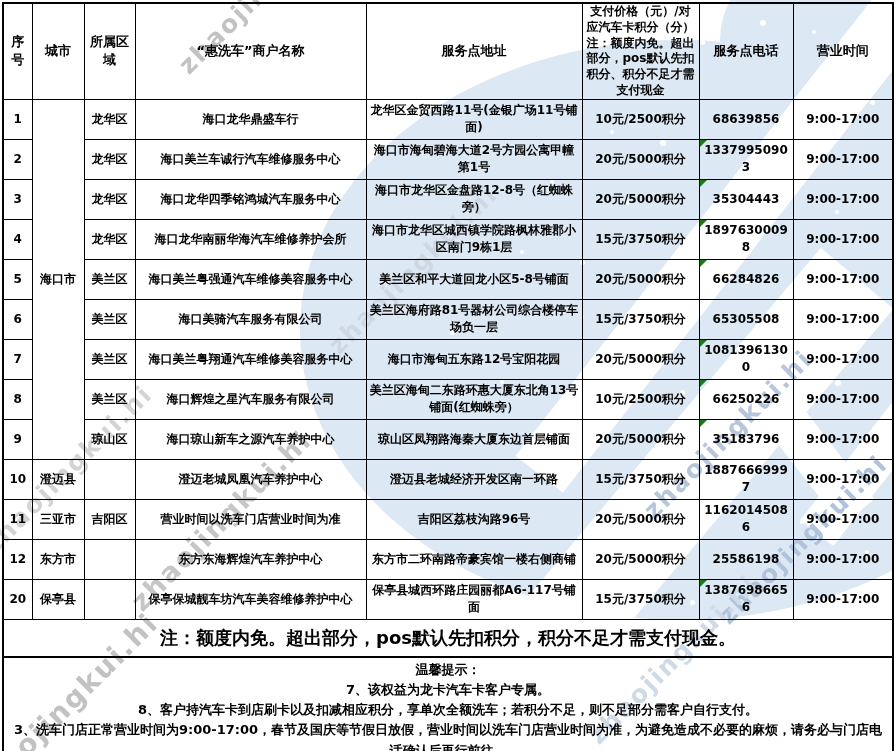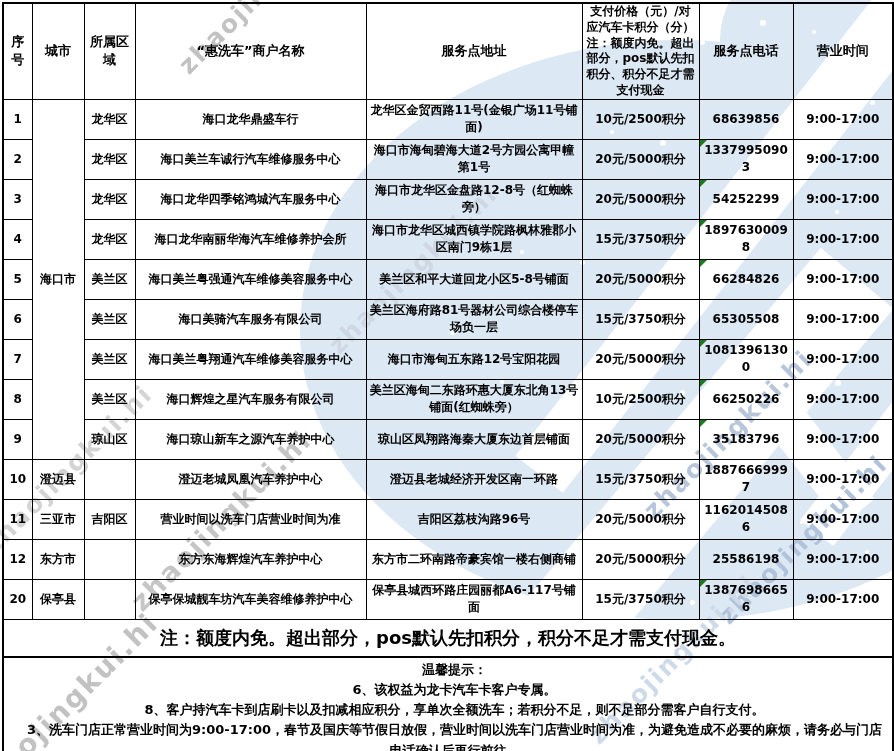--- a/index.html
+++ b/index.html
@@ -33,21 +33,21 @@
     word-break:break-all;
     position:relative;
     background:transparent;
   }
   thead tr { height:92px; }
   thead th { font-size:13px; }
   th.price-h { font-size:12px; line-height:1.32; padding:0 2px; }
   tr.data { height:40px; }
   tr.note-row td { height:34px; font-size:18px; }
   tr.tips-row td { height:90px; font-size:13px; border-top:2px solid #000; padding:2px 6px; }
-  tr.tips-row .tips-line { line-height:1.55;margin-left:13px; }
+  tr.tips-row .tips-line { line-height:1.55; }
   
   td.flagged::before {
     content:""; position:absolute; left:0; top:0; width:0; height:0;
     border-top:7px solid #1a7a1a; border-right:7px solid transparent;
   }
 </style>
 </head>
 <body>
 
 <div class="bg">
@@ -154,21 +154,21 @@
     <td>9:00-17:00</td>
   </tr>
 
   <tr class="data">
     <td>3</td>
 
     <td>龙华区</td>
     <td>海口龙华四季铭鸿城汽车服务中心</td>
     <td>海口市龙华区金盘路12-8号（红蜘蛛旁）</td>
     <td>20元/5000积分</td>
-    <td class="flagged">54252299</td>
+    <td class="flagged">35304443</td>
     <td>9:00-17:00</td>
   </tr>
 
   <tr class="data">
     <td>4</td>
 
     <td>龙华区</td>
     <td>海口龙华南丽华海汽车维修养护会所</td>
     <td>海口市龙华区城西镇学院路枫林雅郡小区南门9栋1层</td>
     <td>15元/3750积分</td>
@@ -275,19 +275,19 @@
     <td>9:00-17:00</td>
   </tr>
 </tbody>
   <tbody>
     <tr class="note-row">
       <td colspan="8">注：额度内免。超出部分，pos默认先扣积分，积分不足才需支付现金。</td>
     </tr>
     <tr class="tips-row">
       <td colspan="8">
         <div class="tips-line">温馨提示：</div>
-        <div class="tips-line">6、该权益为龙卡汽车卡客户专属。</div>
+        <div class="tips-line">7、该权益为龙卡汽车卡客户专属。</div>
         <div class="tips-line">8、客户持汽车卡到店刷卡以及扣减相应积分，享单次全额洗车；若积分不足，则不足部分需客户自行支付。</div>
         <div class="tips-line">3、洗车门店正常营业时间为9:00-17:00，春节及国庆等节假日放假，营业时间以洗车门店营业时间为准，为避免造成不必要的麻烦，请务必与门店电话确认后再行前往。</div>
       </td>
     </tr>
   </tbody>
 </table>
 
 </body></html>

